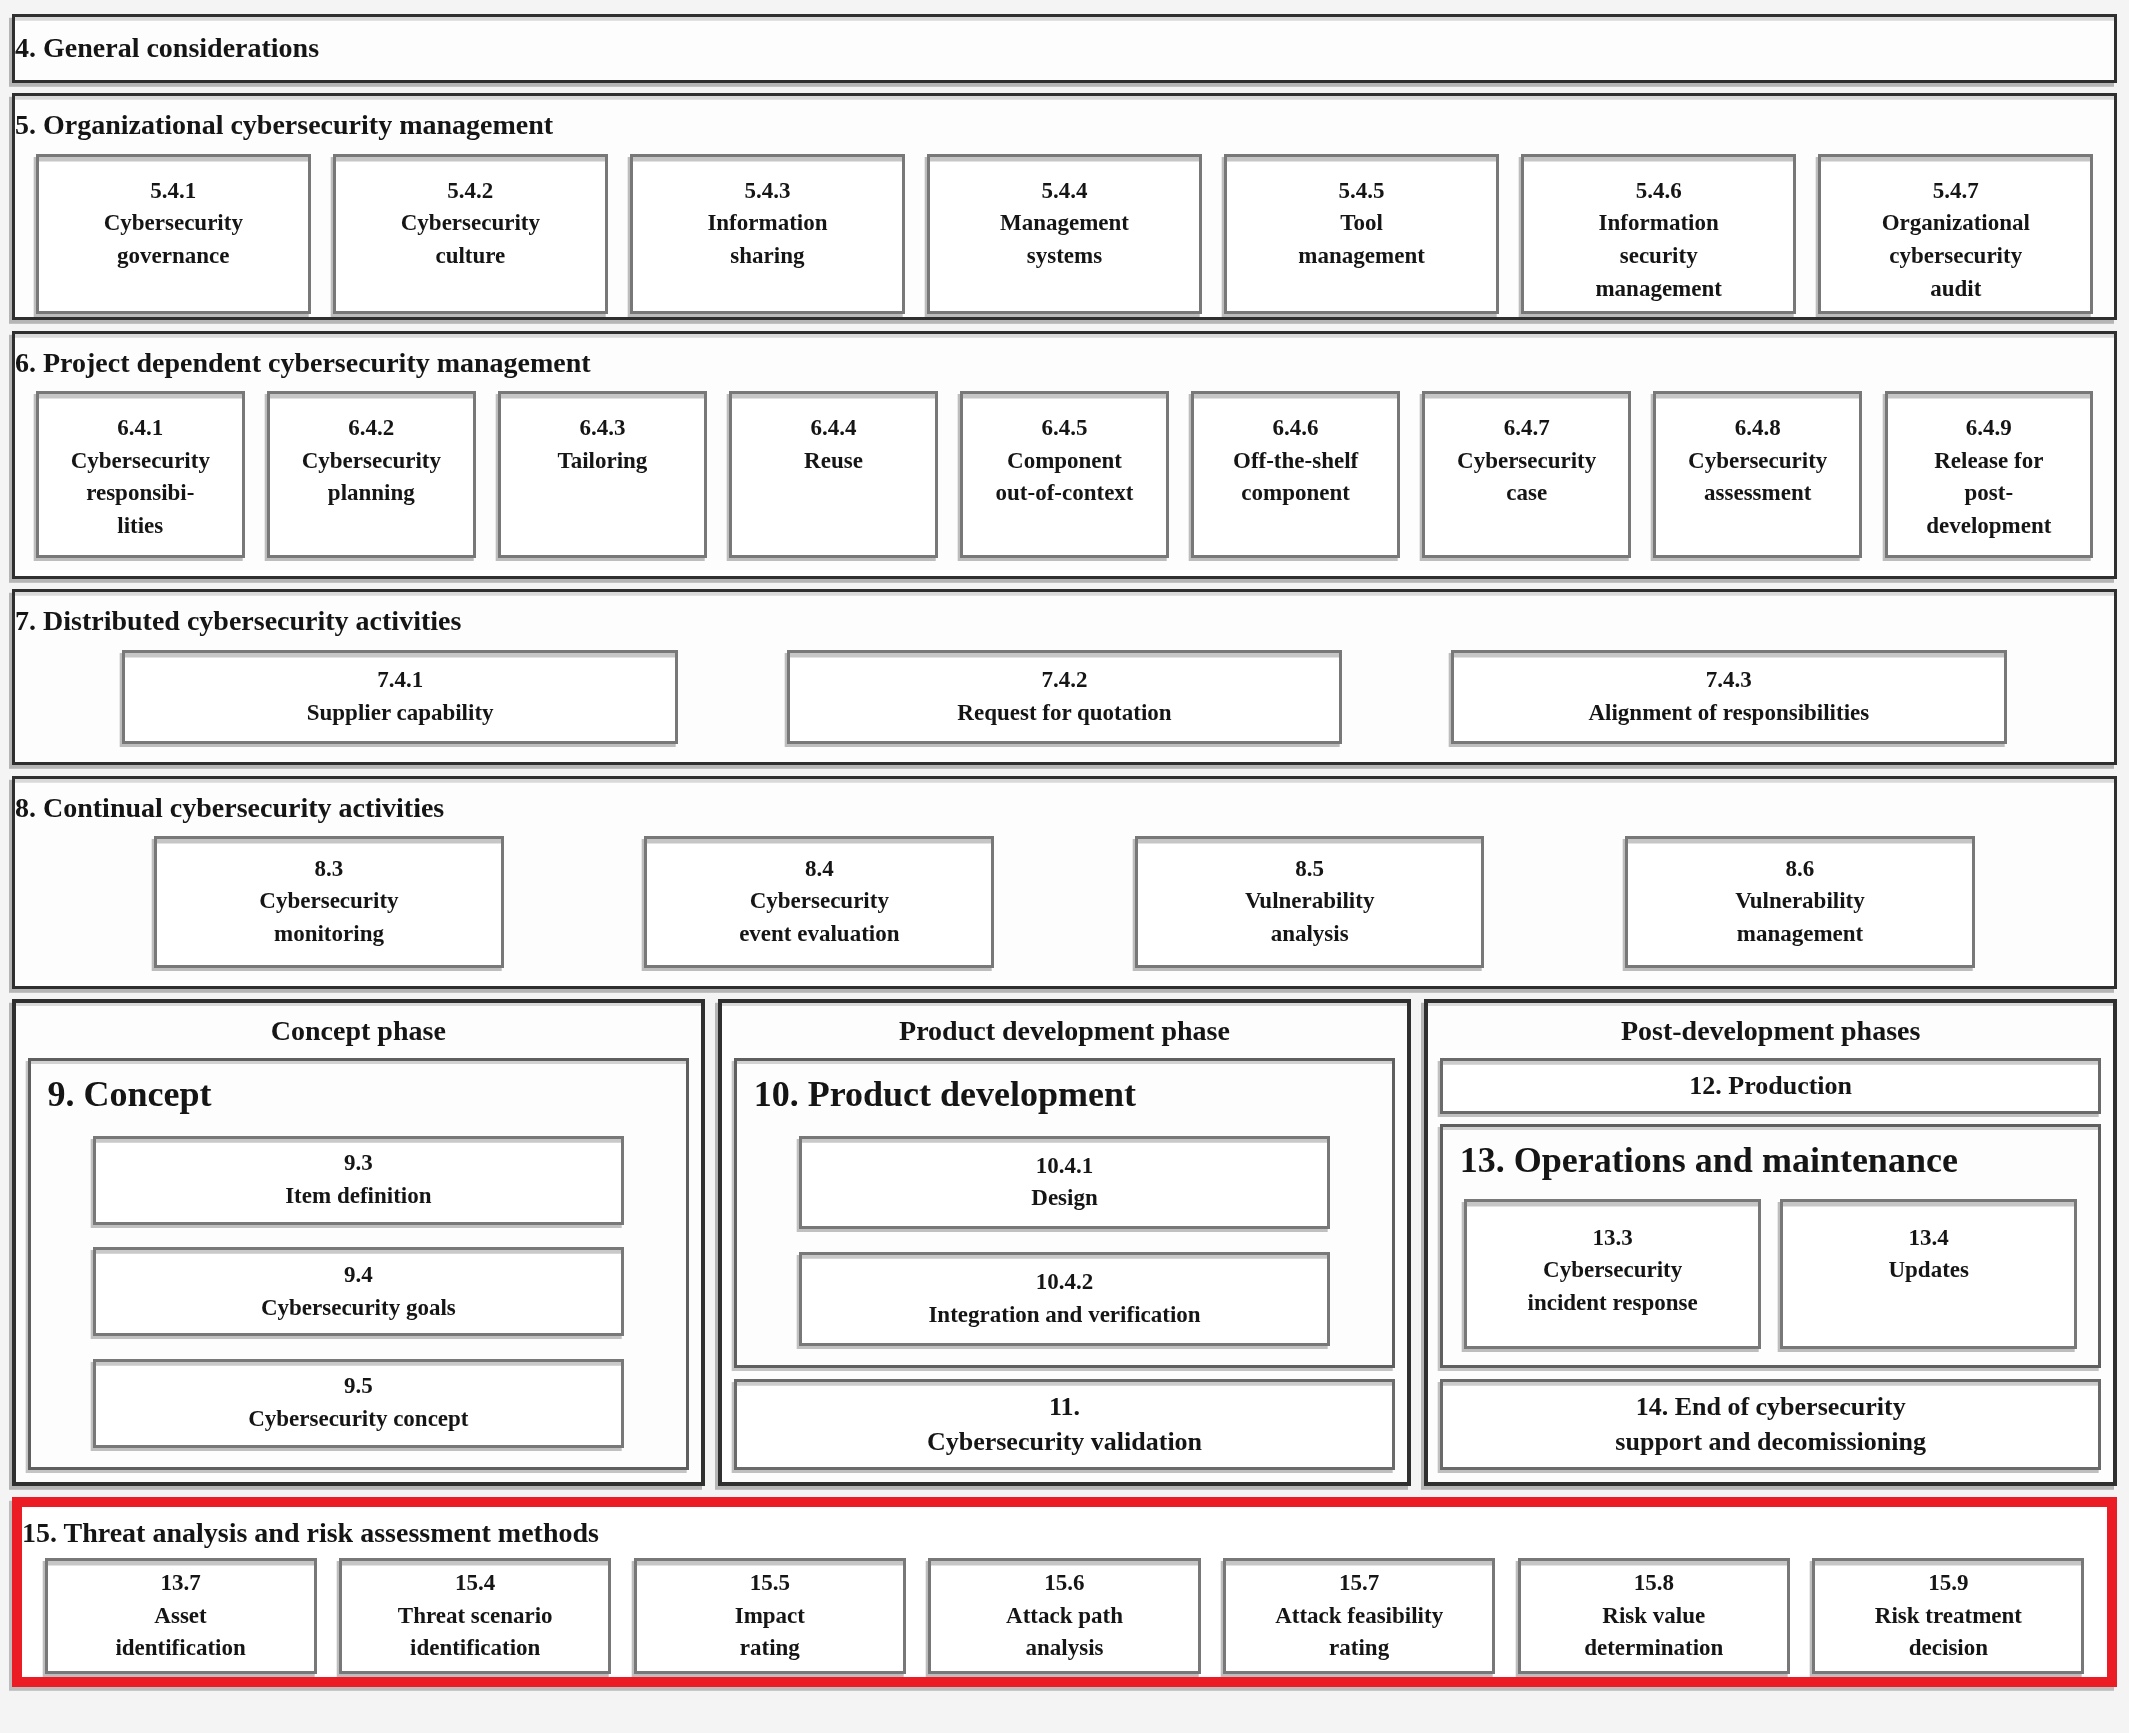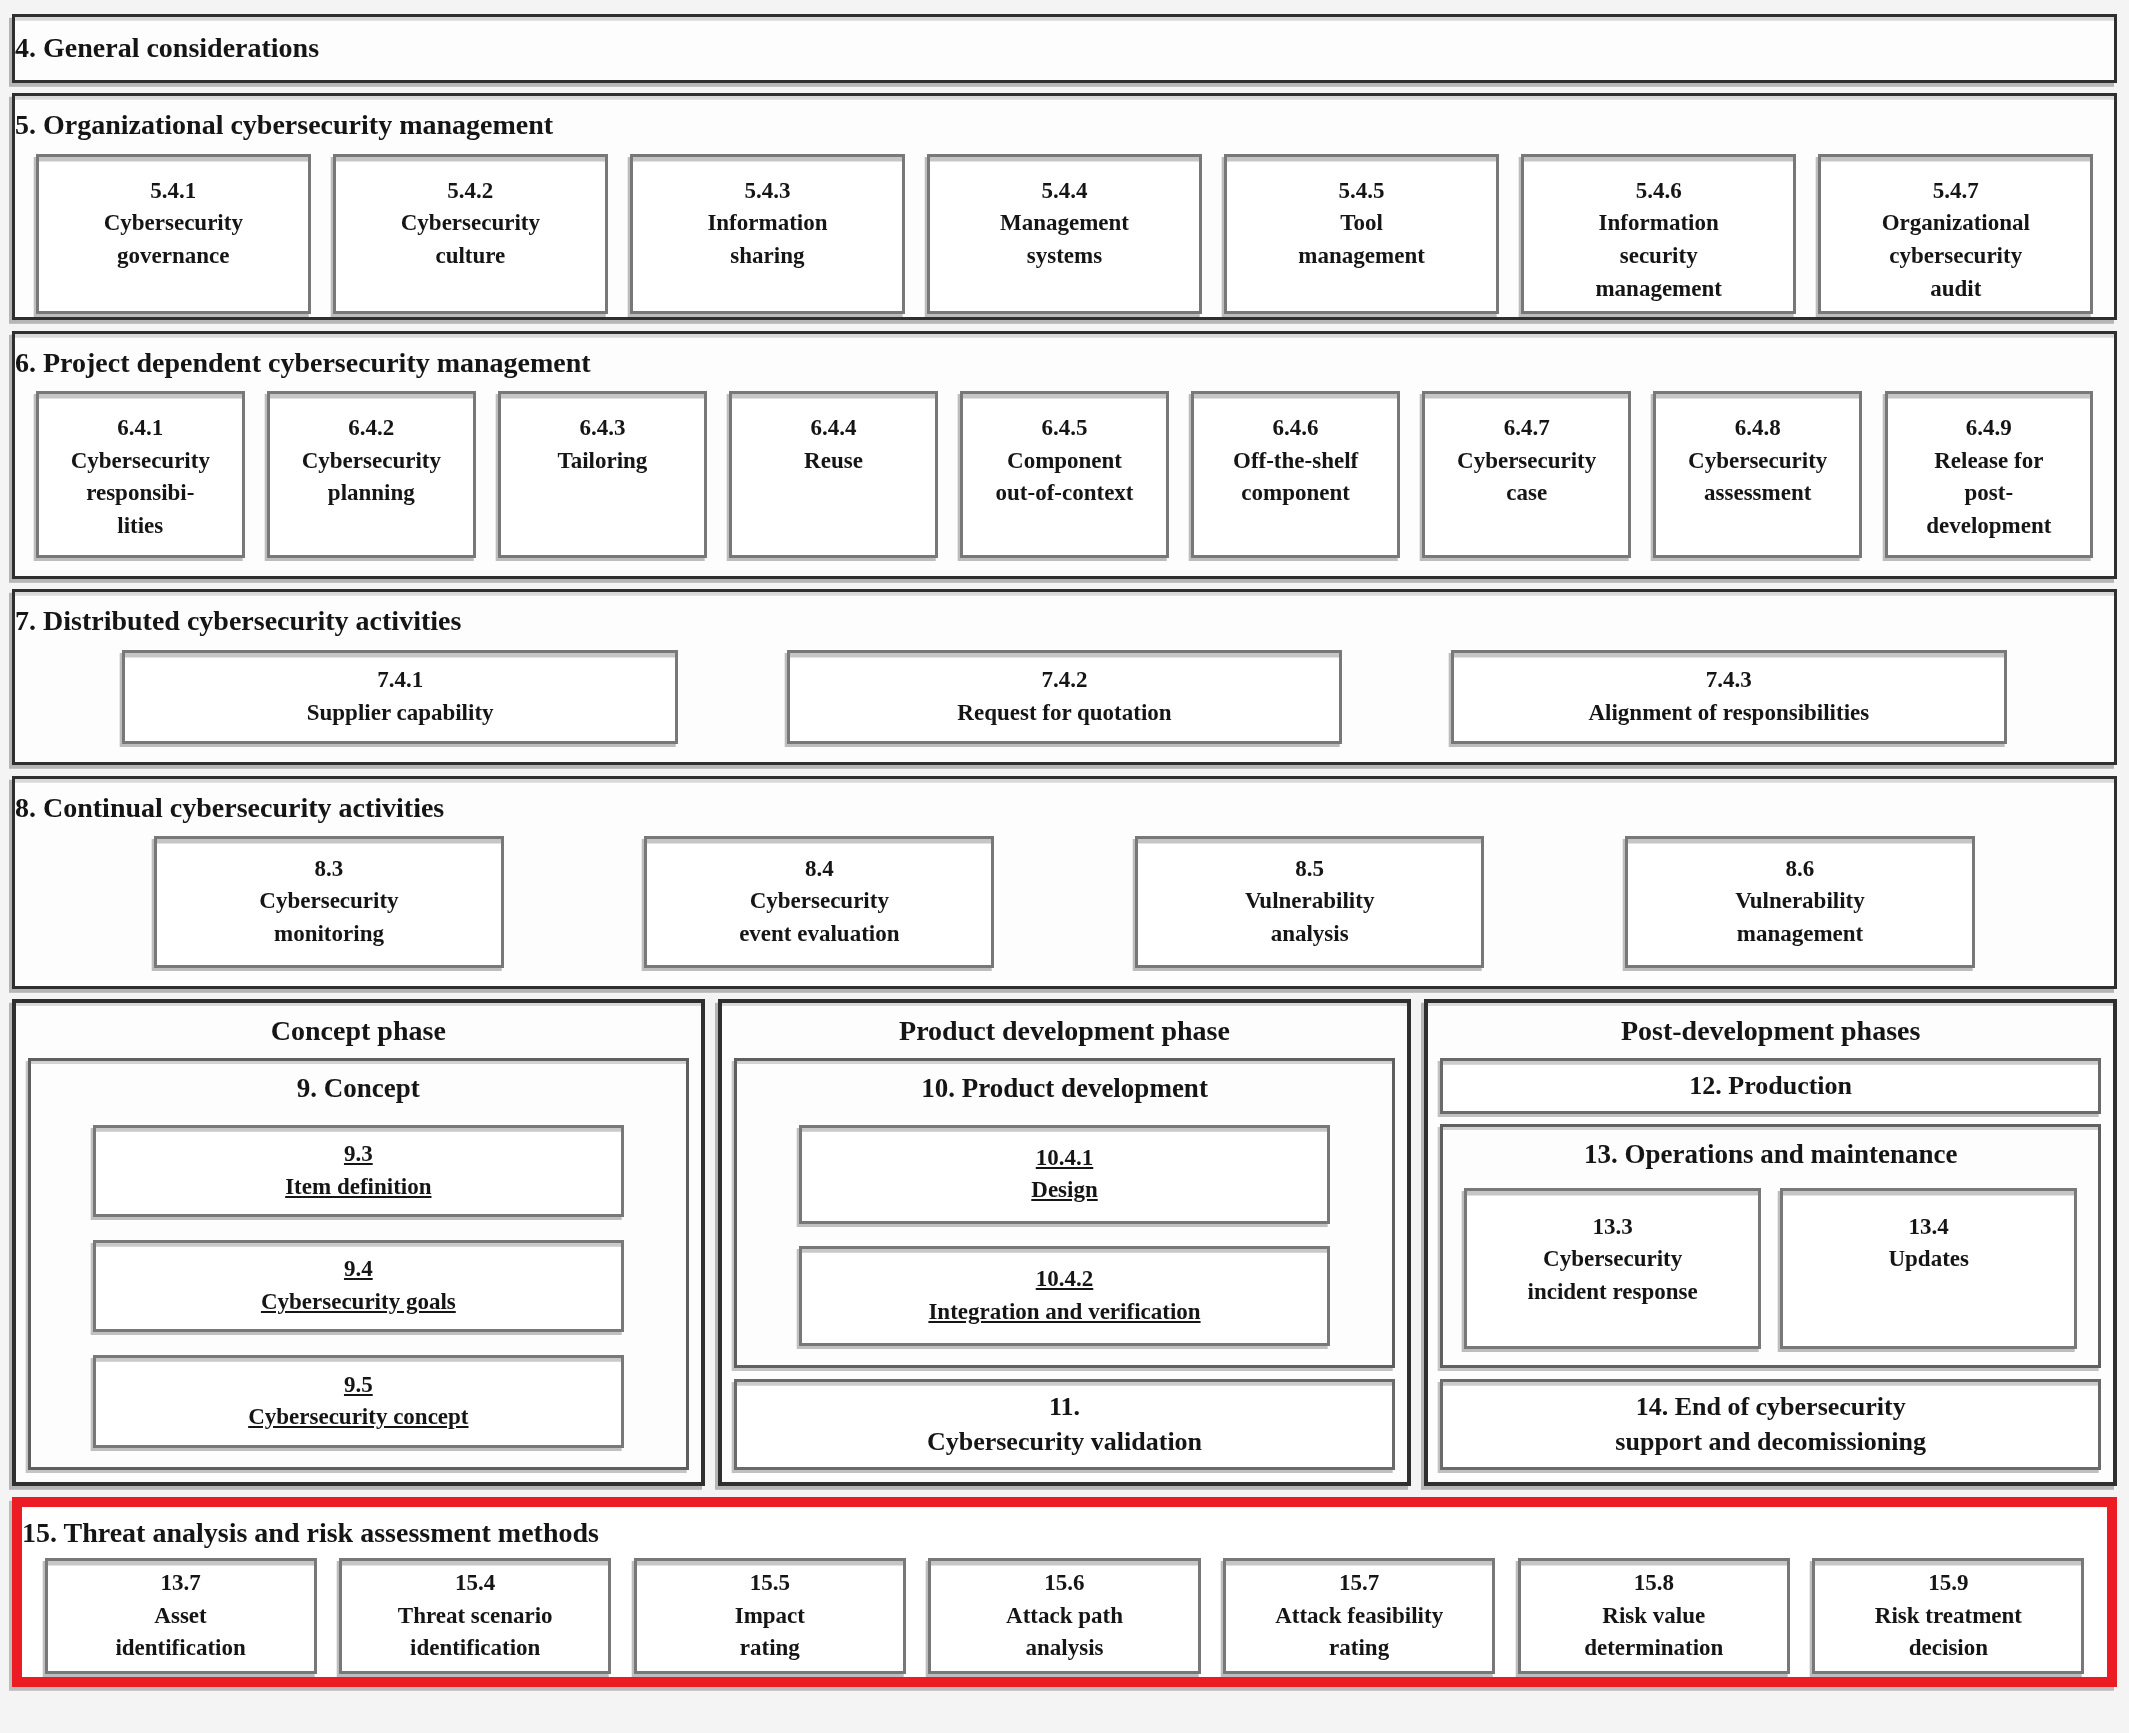--- a/index.html
+++ b/index.html
@@ -62,30 +62,30 @@
   }
   .phase-title { text-align: center; font-size: 28px; padding-top: 4.5px; }
   .inner-group {
     border: 3px solid #5f5f5f;
     box-shadow: inset 0 3px 0 #d2d2d2, -2.3px 3px 0 #c4c4c4;
     background: #fdfdfd;
     display: flex; flex-direction: column;
     padding: 7.5px 16.5px 16.5px 16.5px; gap: 16.5px;
     flex: 1;
   }
-  .inner-group-title { text-align: center; font-size: 27px; padding: 4.5px 0 1.5px 0; }
+  .inner-group-title { font-size: 36px; padding: 4.5px 0 1.5px 0; }
   .wide-box {
     border: 3px solid #787878;
     box-shadow: inset 0 3.8px 0 #c9c9c9, -2.3px 3px 0 #c0c0c0;
     background: #fff;
     text-align: center; font-size: 23px; line-height: 1.42;
     display: flex; flex-direction: column; justify-content: center;
     padding: 7.5px; flex: 1;
   }
-  .inner-group .wide-box { margin: 3px 45px; text-decoration: underline; }
+  .inner-group .wide-box { margin: 3px 45px; }
   .col-box {
     border: 3px solid #6a6a6a;
     box-shadow: inset 0 3.8px 0 #cccccc, -2.3px 3px 0 #c0c0c0;
     background: #fff;
     text-align: center; font-size: 26px; line-height: 1.35;
     display: flex; flex-direction: column; justify-content: center;
     padding: 7.5px;
   }
   .col-box.production { flex: 0 0 56px; }
   .col-box.tall { flex: 0 0 90px; }

